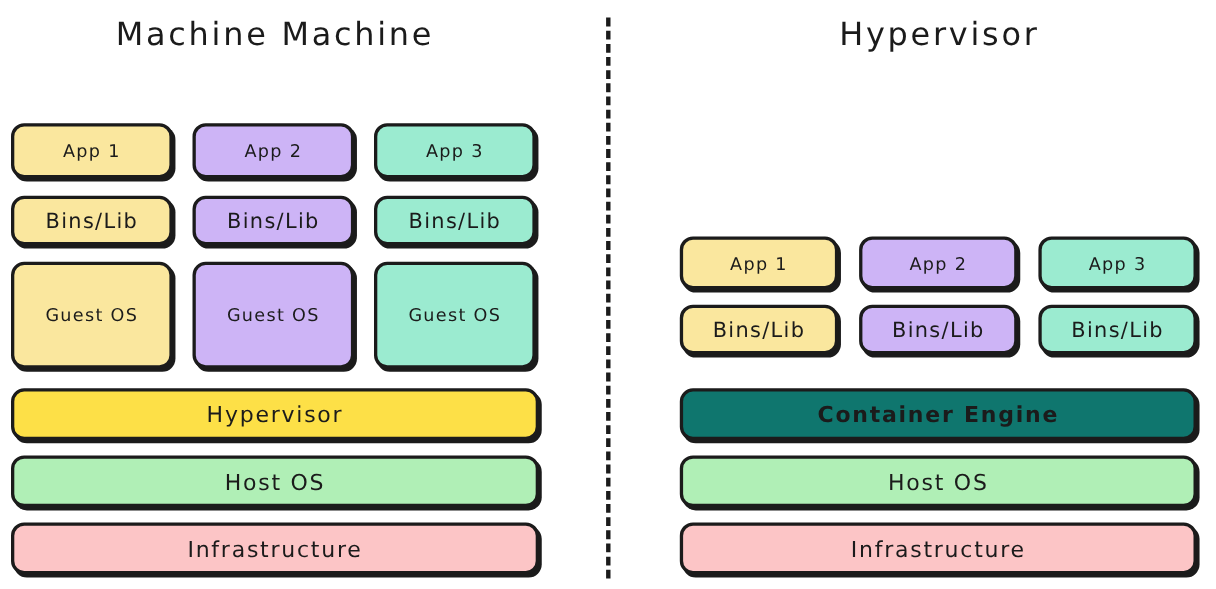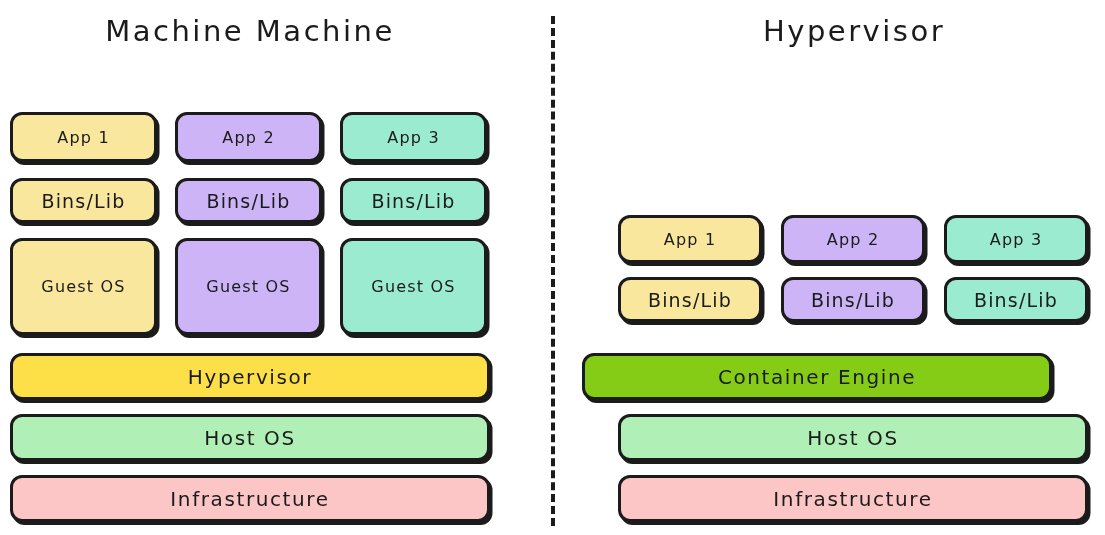--- a/index.html
+++ b/index.html
@@ -118,21 +118,21 @@
   <div class="node small" style="left: 618px; top: 277px; width: 144px; height: 45px; background: rgb(250, 231, 158); border-color: rgb(27, 27, 27); color: rgb(27, 27, 27); box-shadow: rgb(27, 27, 27) 2.5px 3px 0px 0px;">
     <span>Bins/Lib</span>
   </div>
   <div class="node small" style="left: 781px; top: 277px; width: 144px; height: 45px; background: rgb(205, 180, 246); border-color: rgb(27, 27, 27); color: rgb(27, 27, 27); box-shadow: rgb(27, 27, 27) 2.5px 3px 0px 0px;">
     <span>Bins/Lib</span>
   </div>
   <div class="node small" style="left: 944px; top: 277px; width: 144px; height: 45px; background: rgb(155, 235, 208); border-color: rgb(27, 27, 27); color: rgb(27, 27, 27); box-shadow: rgb(27, 27, 27) 2.5px 3px 0px 0px;">
     <span>Bins/Lib</span>
   </div>
 
-  <div class="node bar" style="left: 582px; top: 353px; width: 470px; height: 47px; background: #84cc16; border-color: rgb(27, 27, 27); color: rgb(27, 27, 27); box-shadow: rgb(27, 27, 27) 2.5px 3px 0px 0px;">
+  <div class="node bar" style="left: 618px; top: 353px; width: 470px; height: 47px; background: #0f766e; border-color: rgb(27, 27, 27); color: rgb(27, 27, 27); box-shadow: rgb(27, 27, 27) 2.5px 3px 0px 0px; font-weight: bold;">
     <span>Container Engine</span>
   </div>
   <div class="node bar" style="left: 618px; top: 414px; width: 470px; height: 47px; background: rgb(176, 239, 182); border-color: rgb(27, 27, 27); color: rgb(27, 27, 27); box-shadow: rgb(27, 27, 27) 2.5px 3px 0px 0px;">
     <span>Host OS</span>
   </div>
   <div class="node bar" style="left: 618px; top: 475px; width: 470px; height: 47px; background: rgb(252, 197, 198); border-color: rgb(27, 27, 27); color: rgb(27, 27, 27); box-shadow: rgb(27, 27, 27) 2.5px 3px 0px 0px;">
     <span>Infrastructure</span>
   </div>
 
 </div>

